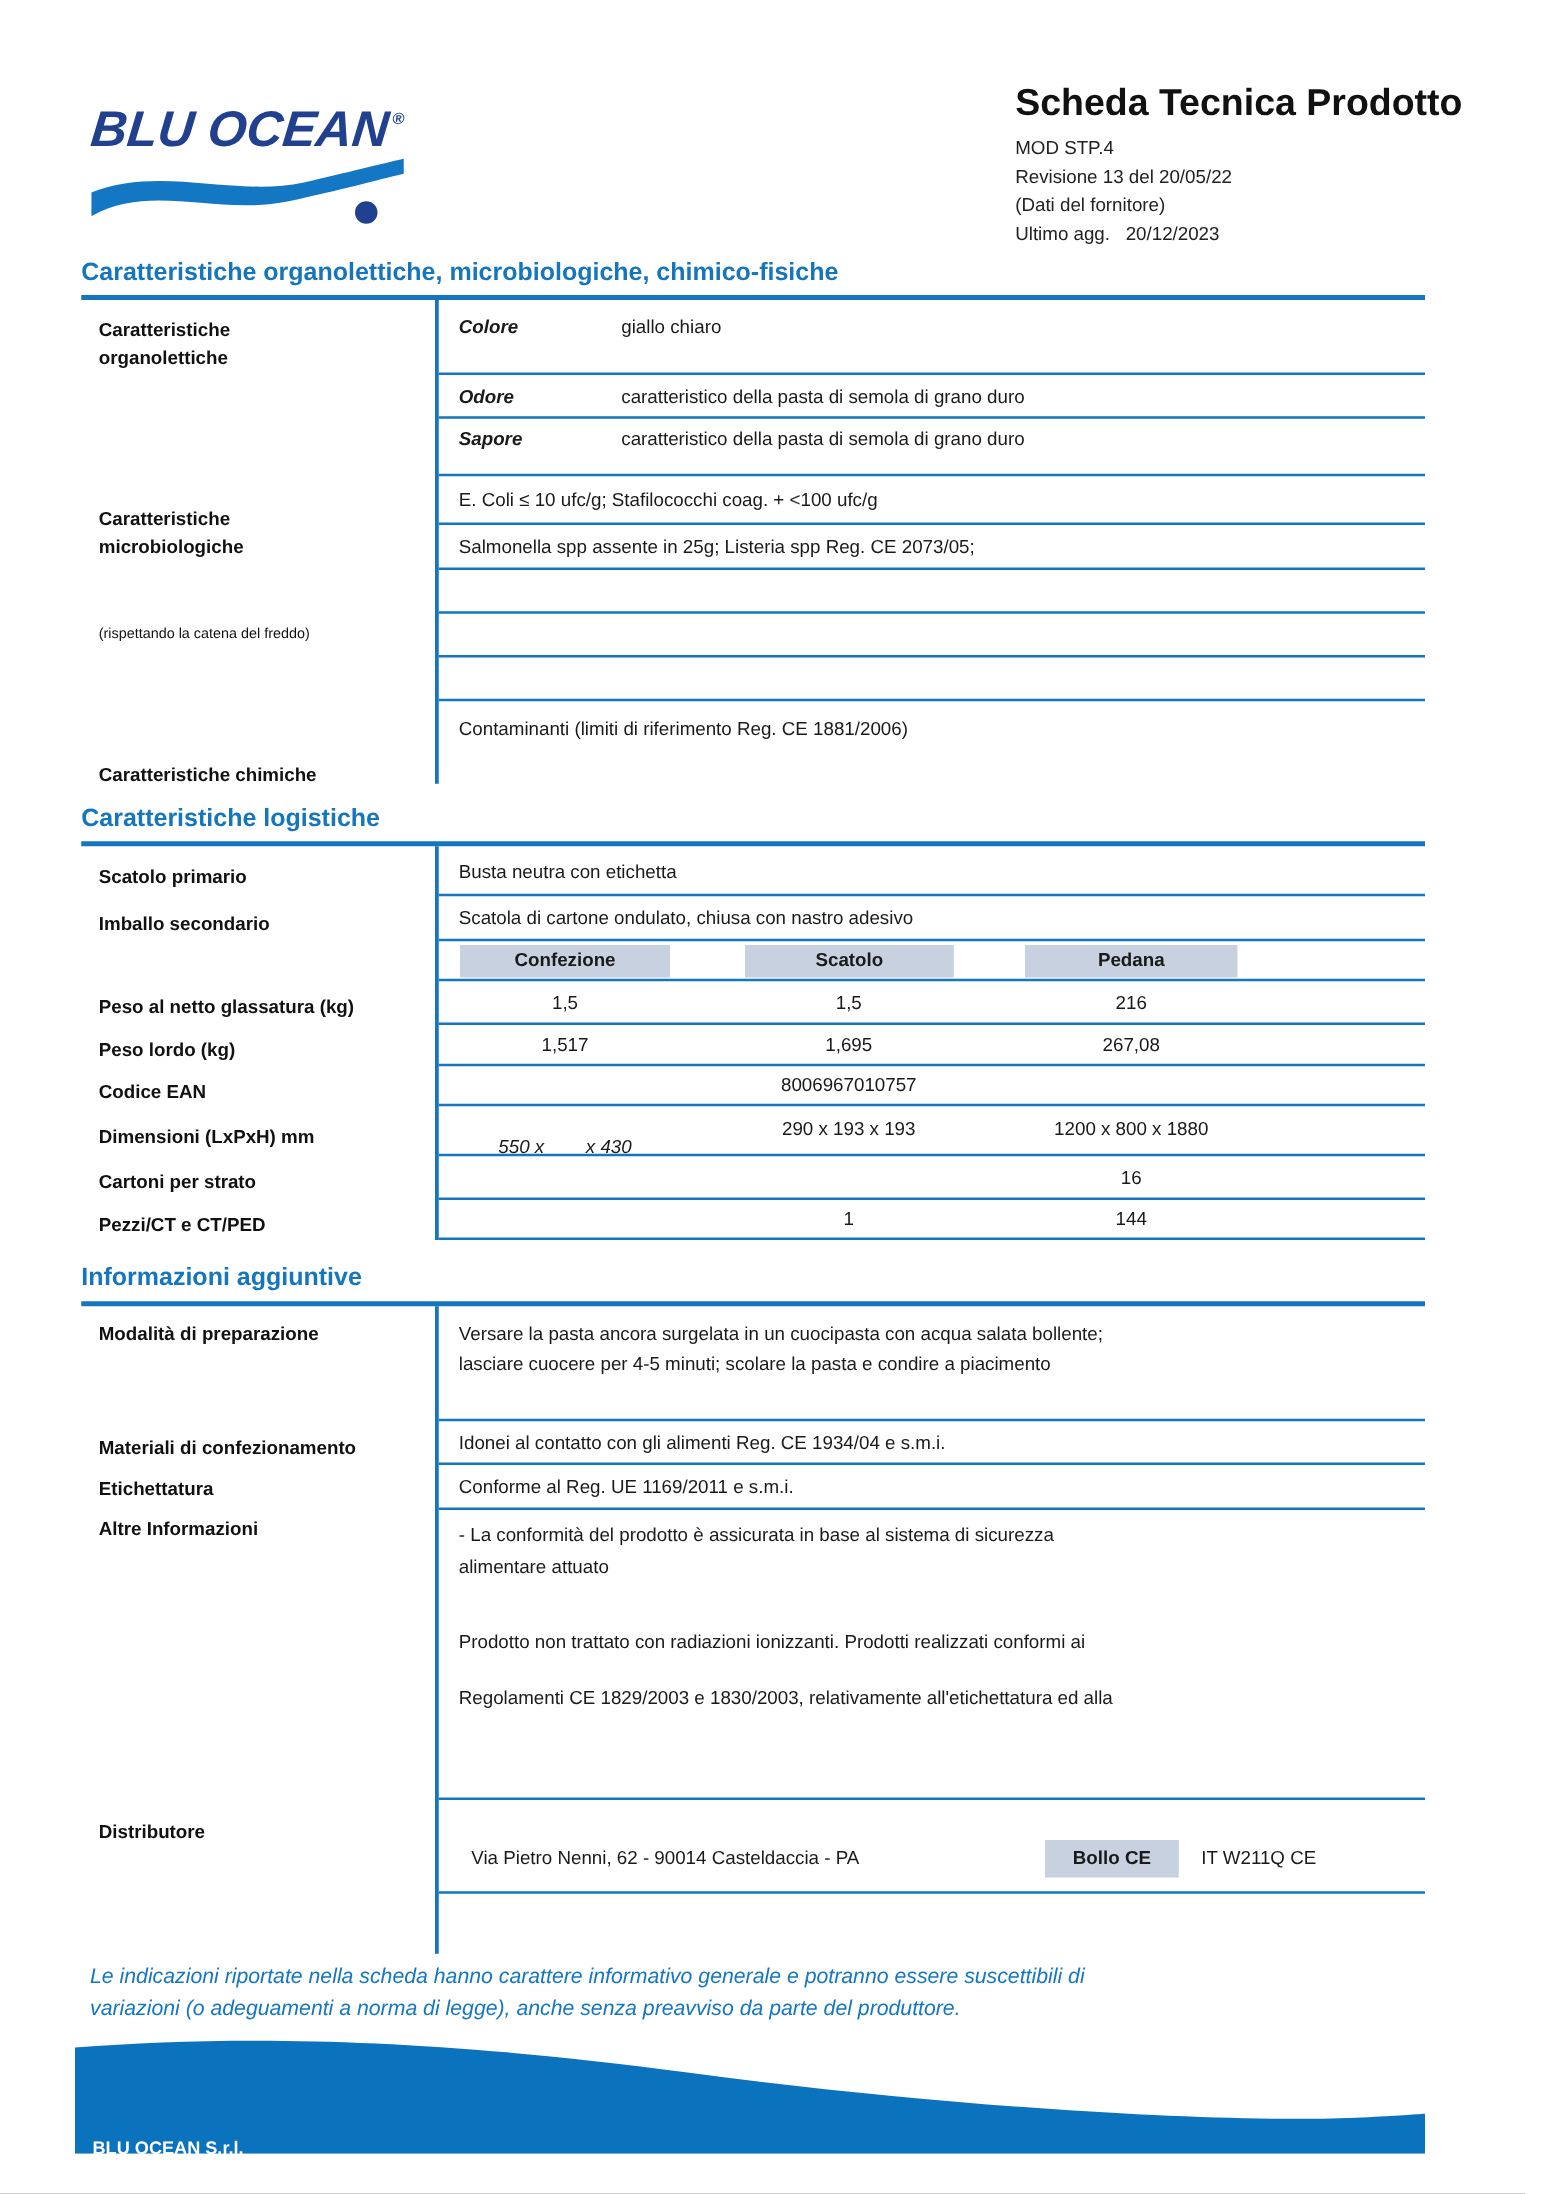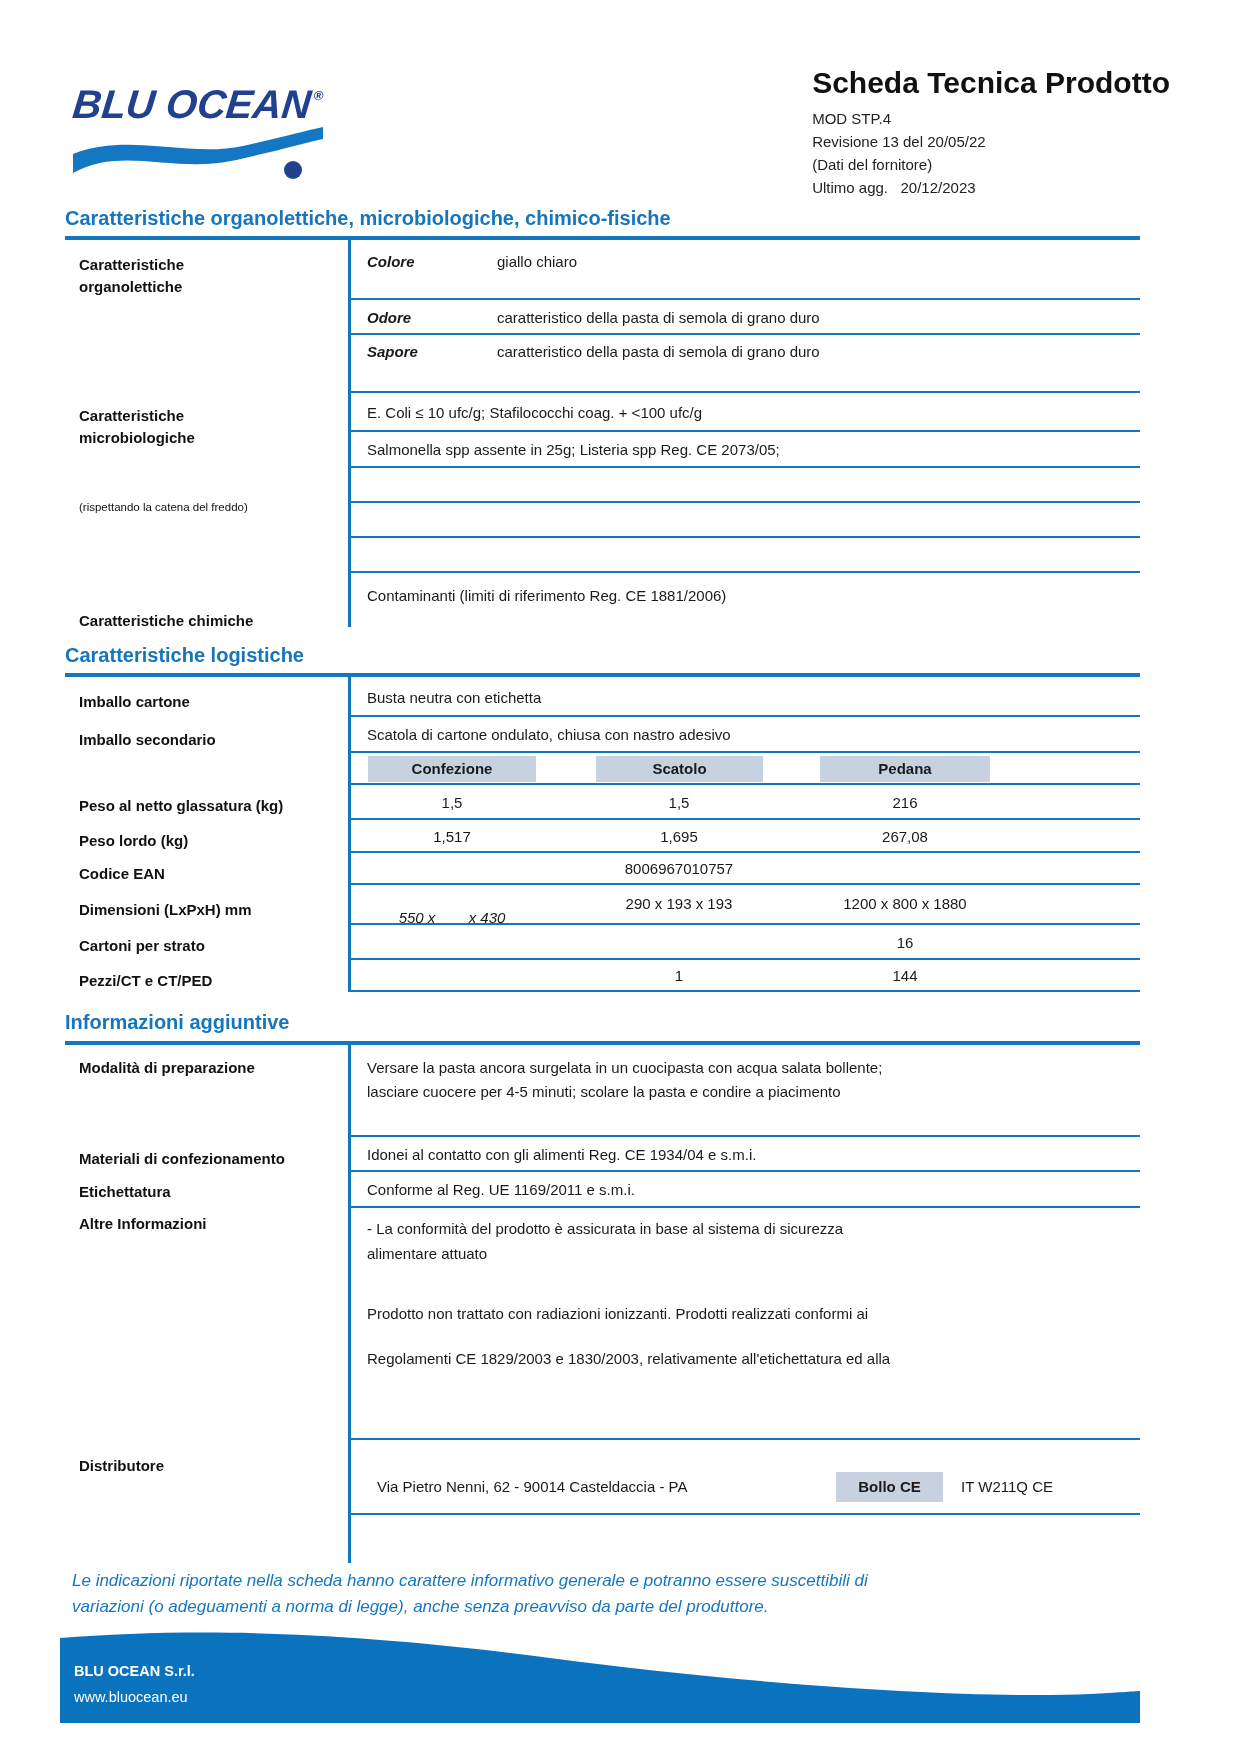--- a/index.html
+++ b/index.html
@@ -43,21 +43,21 @@
   .c3{position:absolute; left:454px; width:200px; text-align:center;}
   .cean{position:absolute; left:17px; width:622px; text-align:center;}
   .hdrbox{position:absolute; top:3px; height:26px; line-height:26px; text-align:center;
           background:#c7d1e0; font-weight:700; font-size:15px;}
   .bollo-box{position:absolute; left:459px; width:107px; height:30px; line-height:30px;
              background:#c7d1e0; font-weight:700; text-align:center; font-size:15px;}
   .bollo-val{position:absolute; left:584px; line-height:30px; font-size:15px;}
 
   
   .disclaimer{font-size:17px; font-style:italic; color:#1577bf; line-height:26px;}
-  .footer-text{color:#ffffff; font-size:14.5px; line-height:20px;}
+  .footer-text{color:#ffffff; font-size:14.5px; line-height:20px;margin-top:48px;}
   .footer-company{font-weight:700;}
 </style>
 </head>
 <body>
 
 <div class="page">
 
   <div class="abs" style="left:73px; top:84px;">
     <div class="logo-text"><span>BLU OCEAN</span><span class="logo-reg">®</span></div>
     <svg width="252" height="56" viewBox="0 0 252 56" style="display:block; margin-top:2px;">
@@ -86,38 +86,38 @@
     <div class="lbl-note" style="top:221px;margin-top:40px;">(rispettando la catena del freddo)</div>
     <div class="lbl" style="top:370px;">Caratteristiche chimiche</div>
 
     <div class="rcol">
       <div class="rrow" style="height:60px; padding-top:13px;">
         <span class="fname">Colore</span><span>giallo chiaro</span>
       </div>
       <div class="rrow" style="height:35px; padding-top:9px;">
         <span class="fname">Odore</span><span>caratteristico della pasta di semola di grano duro</span>
       </div>
-      <div class="rrow" style="height:58px; padding-top:8px;">
+      <div class="rrow" style="height:46px; padding-top:8px;">
         <span class="fname">Sapore</span><span>caratteristico della pasta di semola di grano duro</span>
       </div>
       <div class="rrow" style="height:39px; padding-top:11px;">E. Coli ≤ 10 ufc/g; Stafilococchi coag. + &lt;100 ufc/g</div>
       <div class="rrow" style="height:36px; padding-top:9px;">Salmonella spp assente in 25g; Listeria spp Reg. CE 2073/05;</div>
       <div class="rrow" style="height:35px;"></div>
       <div class="rrow" style="height:35px;"></div>
       <div class="rrow" style="height:35px;"></div>
       <div class="rrow last" style="height:54px; padding-top:14px;">Contaminanti (limiti di riferimento Reg. CE 1881/2006)</div>
     </div>
   </div>
 
   <div class="abs sec-title" style="left:65px; top:643px;">Caratteristiche logistiche</div>
   <div class="abs sec-rule" style="left:65px; top:673px; width:1075px;"></div>
 
   <div class="tbl" style="top:677px; height:315px;">
     <div class="vline"></div>
-    <div class="lbl" style="top:14px;">Imballo cartone</div>
+    <div class="lbl" style="top:14px;">Scatolo primario</div>
     <div class="lbl" style="top:52px;">Imballo secondario</div>
     <div class="lbl" style="top:118px;">Peso al netto glassatura (kg)</div>
     <div class="lbl" style="top:153px;">Peso lordo (kg)</div>
     <div class="lbl" style="top:186px;">Codice EAN</div>
     <div class="lbl" style="top:222px;">Dimensioni (LxPxH) mm</div>
     <div class="lbl" style="top:258px;">Cartoni per strato</div>
     <div class="lbl" style="top:293px;">Pezzi/CT e CT/PED</div>
 
     <div class="rcol">
       <div class="rrow" style="height:40px; padding-top:12px;">Busta neutra con etichetta</div>

